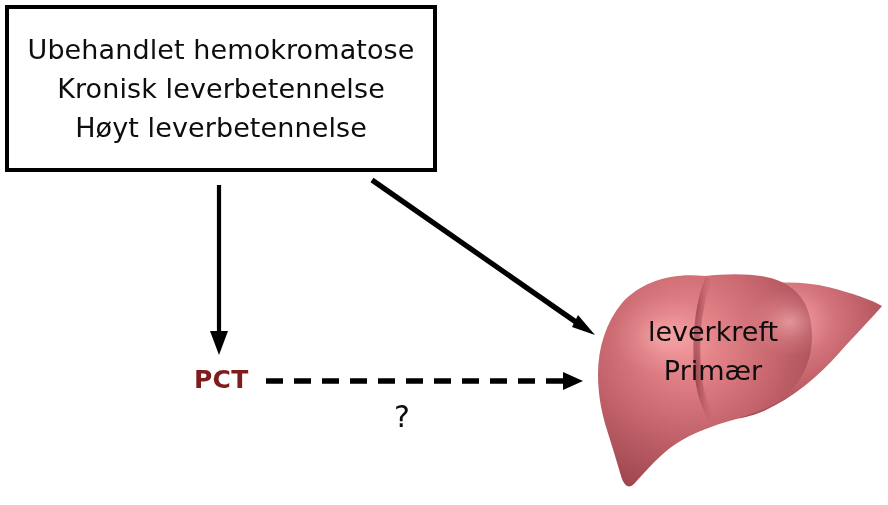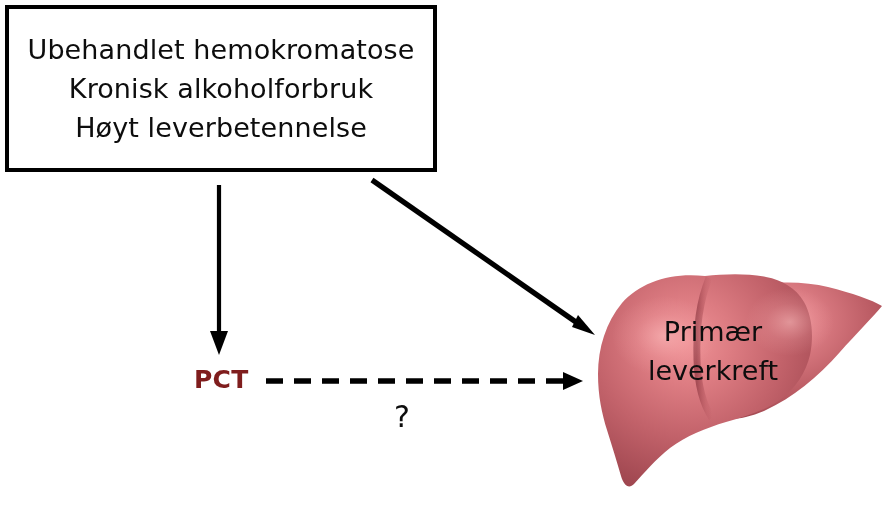--- a/index.html
+++ b/index.html
@@ -79,21 +79,21 @@
     pointer-events: none;
   }
 </style>
 </head>
 <body>
 
 <div id="canvas">
 
   <div class="risk-box">
     <div class="risk-line">Ubehandlet hemokromatose</div>
-    <div class="risk-line">Kronisk alkoholforbruk</div>
+    <div class="risk-line">Kronisk leverbetennelse</div>
     <div class="risk-line">Høyt leverbetennelse</div>
   </div>
 
   <svg id="overlay" viewBox="0 0 888 505">
     <defs>
       <radialGradient id="liverLobeLeft" cx="42%" cy="32%" r="72%">
         <stop offset="0%" stop-color="#ef9296"></stop>
         <stop offset="28%" stop-color="#dd7c82"></stop>
         <stop offset="62%" stop-color="#c2626a"></stop>
         <stop offset="100%" stop-color="#a04750"></stop>
@@ -164,17 +164,17 @@
       <ellipse cx="664" cy="336" rx="52" ry="40" fill="url(#liverGloss)"></ellipse>
       <ellipse cx="790" cy="322" rx="44" ry="34" fill="url(#liverGloss)"></ellipse>
     </g>
   </svg>
 
   <div class="pct-label">PCT</div>
 
   <div class="q-label">?</div>
 
   <div class="liver-label">
+    <div>leverkreft</div>
     <div>Primær</div>
-    <div>leverkreft</div>
   </div>
 
 </div>
 
 </body></html>

